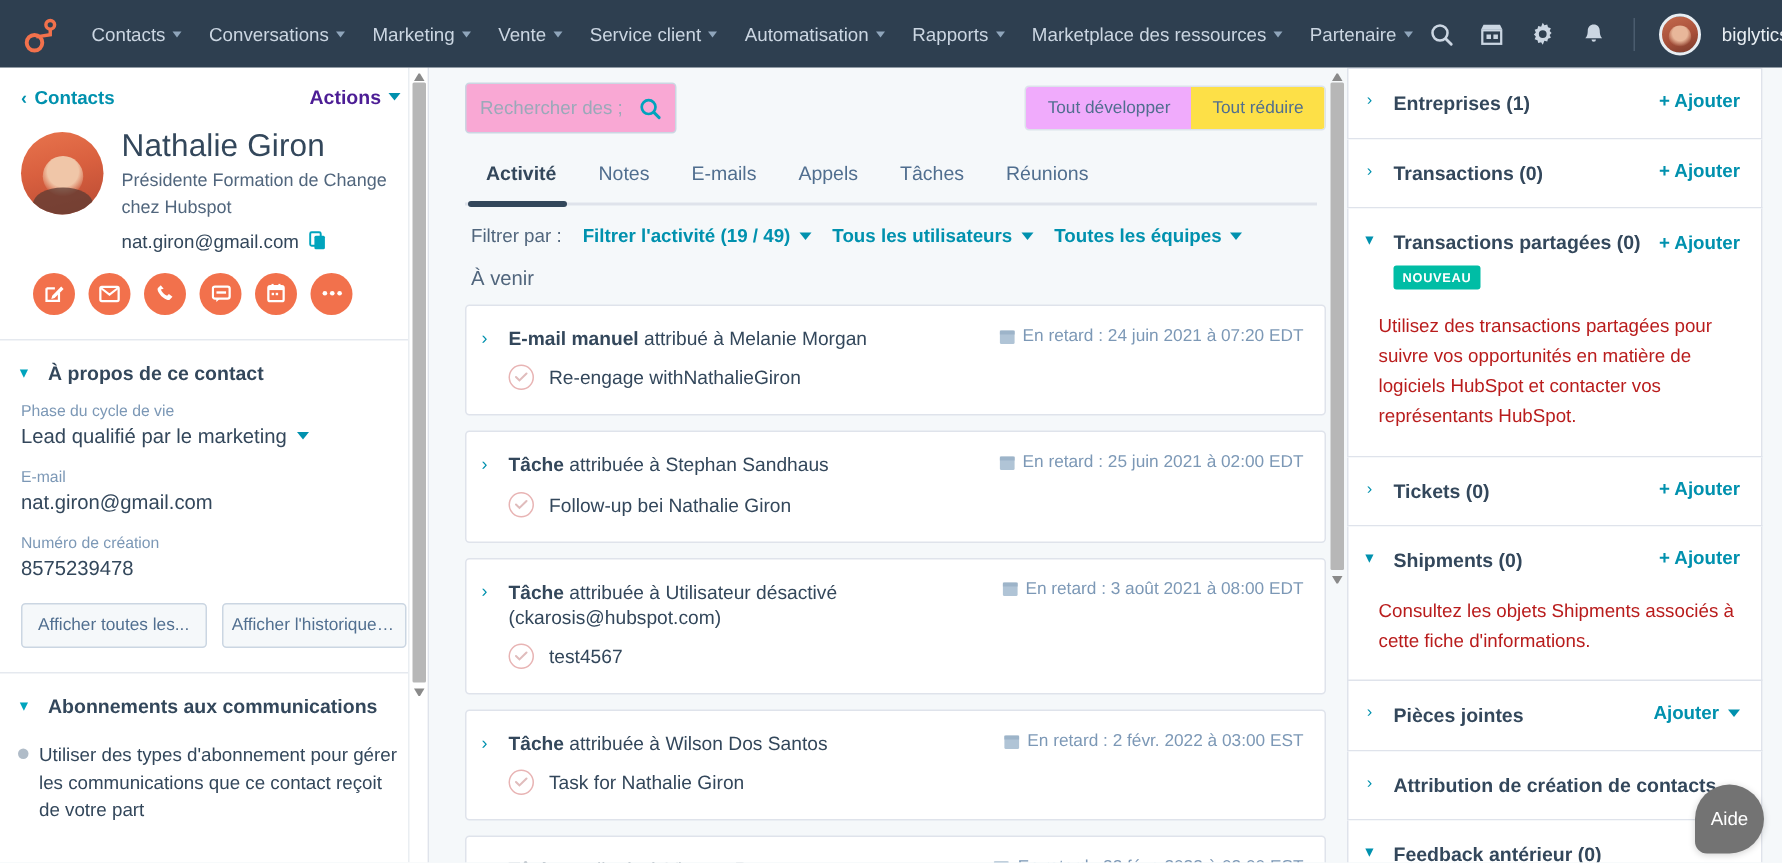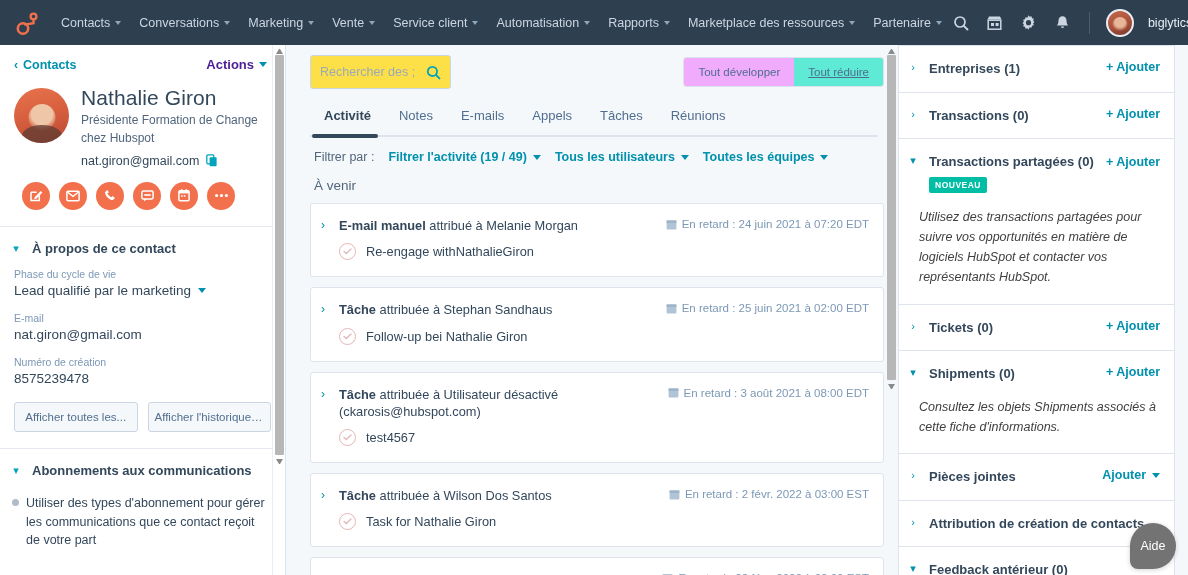--- a/index.html
+++ b/index.html
@@ -114,35 +114,35 @@
     font-size: 11.5px; color:#516f90; padding: 8px 6px; text-align:center; cursor:pointer;
     white-space:nowrap; overflow:hidden; text-overflow:ellipsis; font-family:"Liberation Sans",sans-serif;
   }
   .sub-note { padding: 4px 16px 10px 26px; font-size: 12.5px; color:#33475b; line-height:1.5; position:relative; }
   .sub-note .bullet { position:absolute; left: 12px; top: 9px; width:7px;height:7px;border-radius:50%;background:#b0bcc8; }
 
   
   .mid-inner { height: 530px; overflow:hidden; padding: 0 14px 0 10px; }
   .mid-topbar { display:flex; align-items:center; justify-content:space-between; padding: 10px 0 0 0; }
   .search-box {
-    display:flex; align-items:center; background:#fde047; border:1px solid #cbd6e2; border-radius:3px;
+    display:flex; align-items:center; background:#f9a8d4; border:1px solid #cbd6e2; border-radius:3px;
     height: 34px; width: 141px; padding: 0 9px; gap: 6px;
   }
   .search-box input {
     border:none; outline:none; font-size:12.5px; color:#33475b; width: 100%;
     font-family:"Liberation Sans",sans-serif; background:transparent;
   }
   .search-box input::placeholder { color:#9aa9b9; }
   .search-ic { color:#00a4bd; display:flex; }
   .seg-group { display:flex; border-radius:3px; overflow:hidden; border:1px solid #dce3ea; }
   .seg-btn {
     font-size: 11.5px; color:#506e8f; padding: 8px 14px; cursor:pointer; background:#f0abfc;
     font-family:"Liberation Sans",sans-serif; border:none;
   }
-  .seg-btn.active { background:#5eead4;text-decoration:underline; }
+  .seg-btn.active { background:#fde047; }
 
   .tabs { display:flex; gap: 0; margin-top: 10px; position:relative; }
   .tab {
     font-size: 13px; color:#506e8f; padding: 9px 14px 12px 14px; cursor:pointer; white-space:nowrap;
   }
   .tab.active { color:#33475b; font-weight:600; }
   .tabs-underline { height:2px; background:#dfe3eb; margin-right: 6px; position:relative; }
   .tabs-underline .active-bar { position:absolute; left:2px; top:-1px; height:4px; width:66px; background:#33475b; border-radius:2px; }
 
   .filter-row { display:flex; align-items:center; gap: 14px; padding: 13px 0 6px 4px; font-size:12.5px; }
@@ -177,21 +177,21 @@
   .r-head-left { display:flex; align-items:flex-start; gap: 10px; flex:1 1 auto; min-width:0; }
   .r-chev { color:#0091ae; font-size: 11px; width:12px; text-align:center; line-height:1.4; flex:0 0 12px; cursor:pointer; }
   .r-title { font-size: 13px; font-weight:700; color:#33475b; line-height:1.35; }
   .badge-new {
     display:inline-block; margin-top:6px; background:#00bda5; color:#fff; font-size:8.5px;
     font-weight:700; letter-spacing:.5px; padding: 3px 6px; border-radius:2px;
   }
   .r-add { color:#0091ae; font-size:12.5px; font-weight:600; cursor:pointer; white-space:nowrap; text-align:right; }
   .r-add.wrap { max-width: 56px; line-height:1.45; }
   .r-add.dd { display:flex; align-items:center; gap:6px; }
-  .r-body { font-size: 12.5px; color:#404040; line-height: 1.62; padding: 0 14px 16px 20px; font-style: italic; }
+  .r-body { font-size: 12.5px; color:#b91c1c; line-height: 1.62; padding: 0 14px 16px 20px; }
 
   .help-fab {
     position: absolute; right: 12px; bottom: 6px; width: 46px; height: 46px; border-radius: 50% 50% 50% 8px;
     background:#737373; color:#fff; font-size: 12.5px; display:flex; align-items:center; justify-content:center;
     cursor:pointer; z-index: 20; box-shadow: 0 1px 5px rgba(0,0,0,.18);
   }
 </style>
 </head>
 <body>
 

